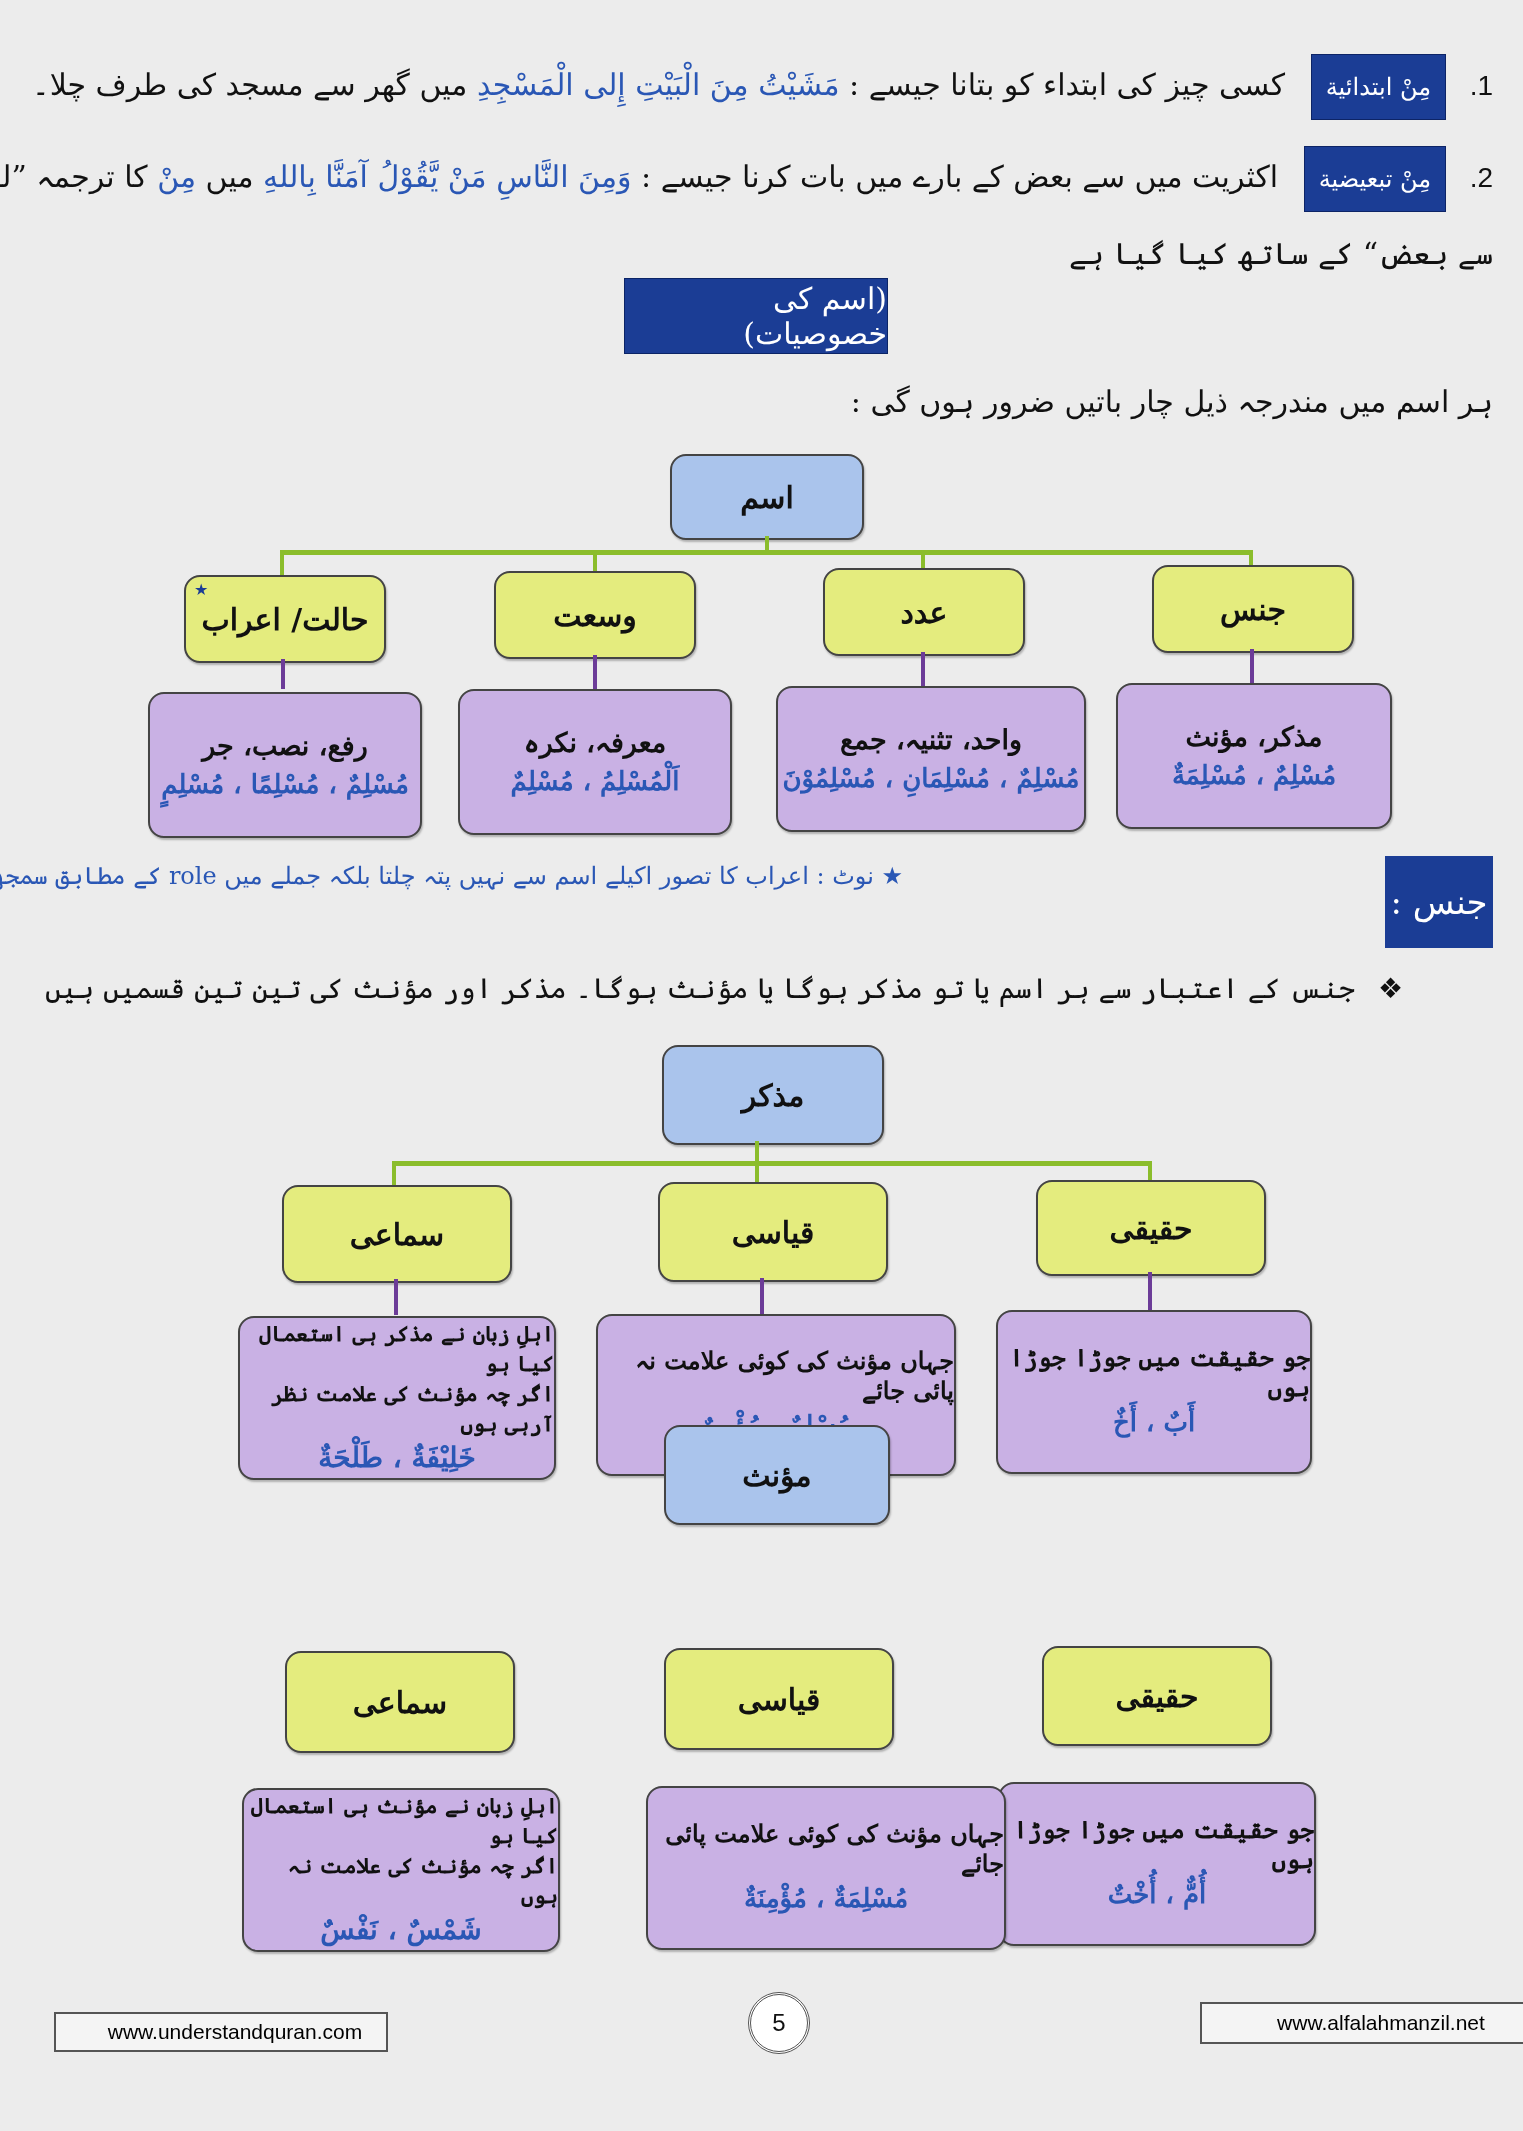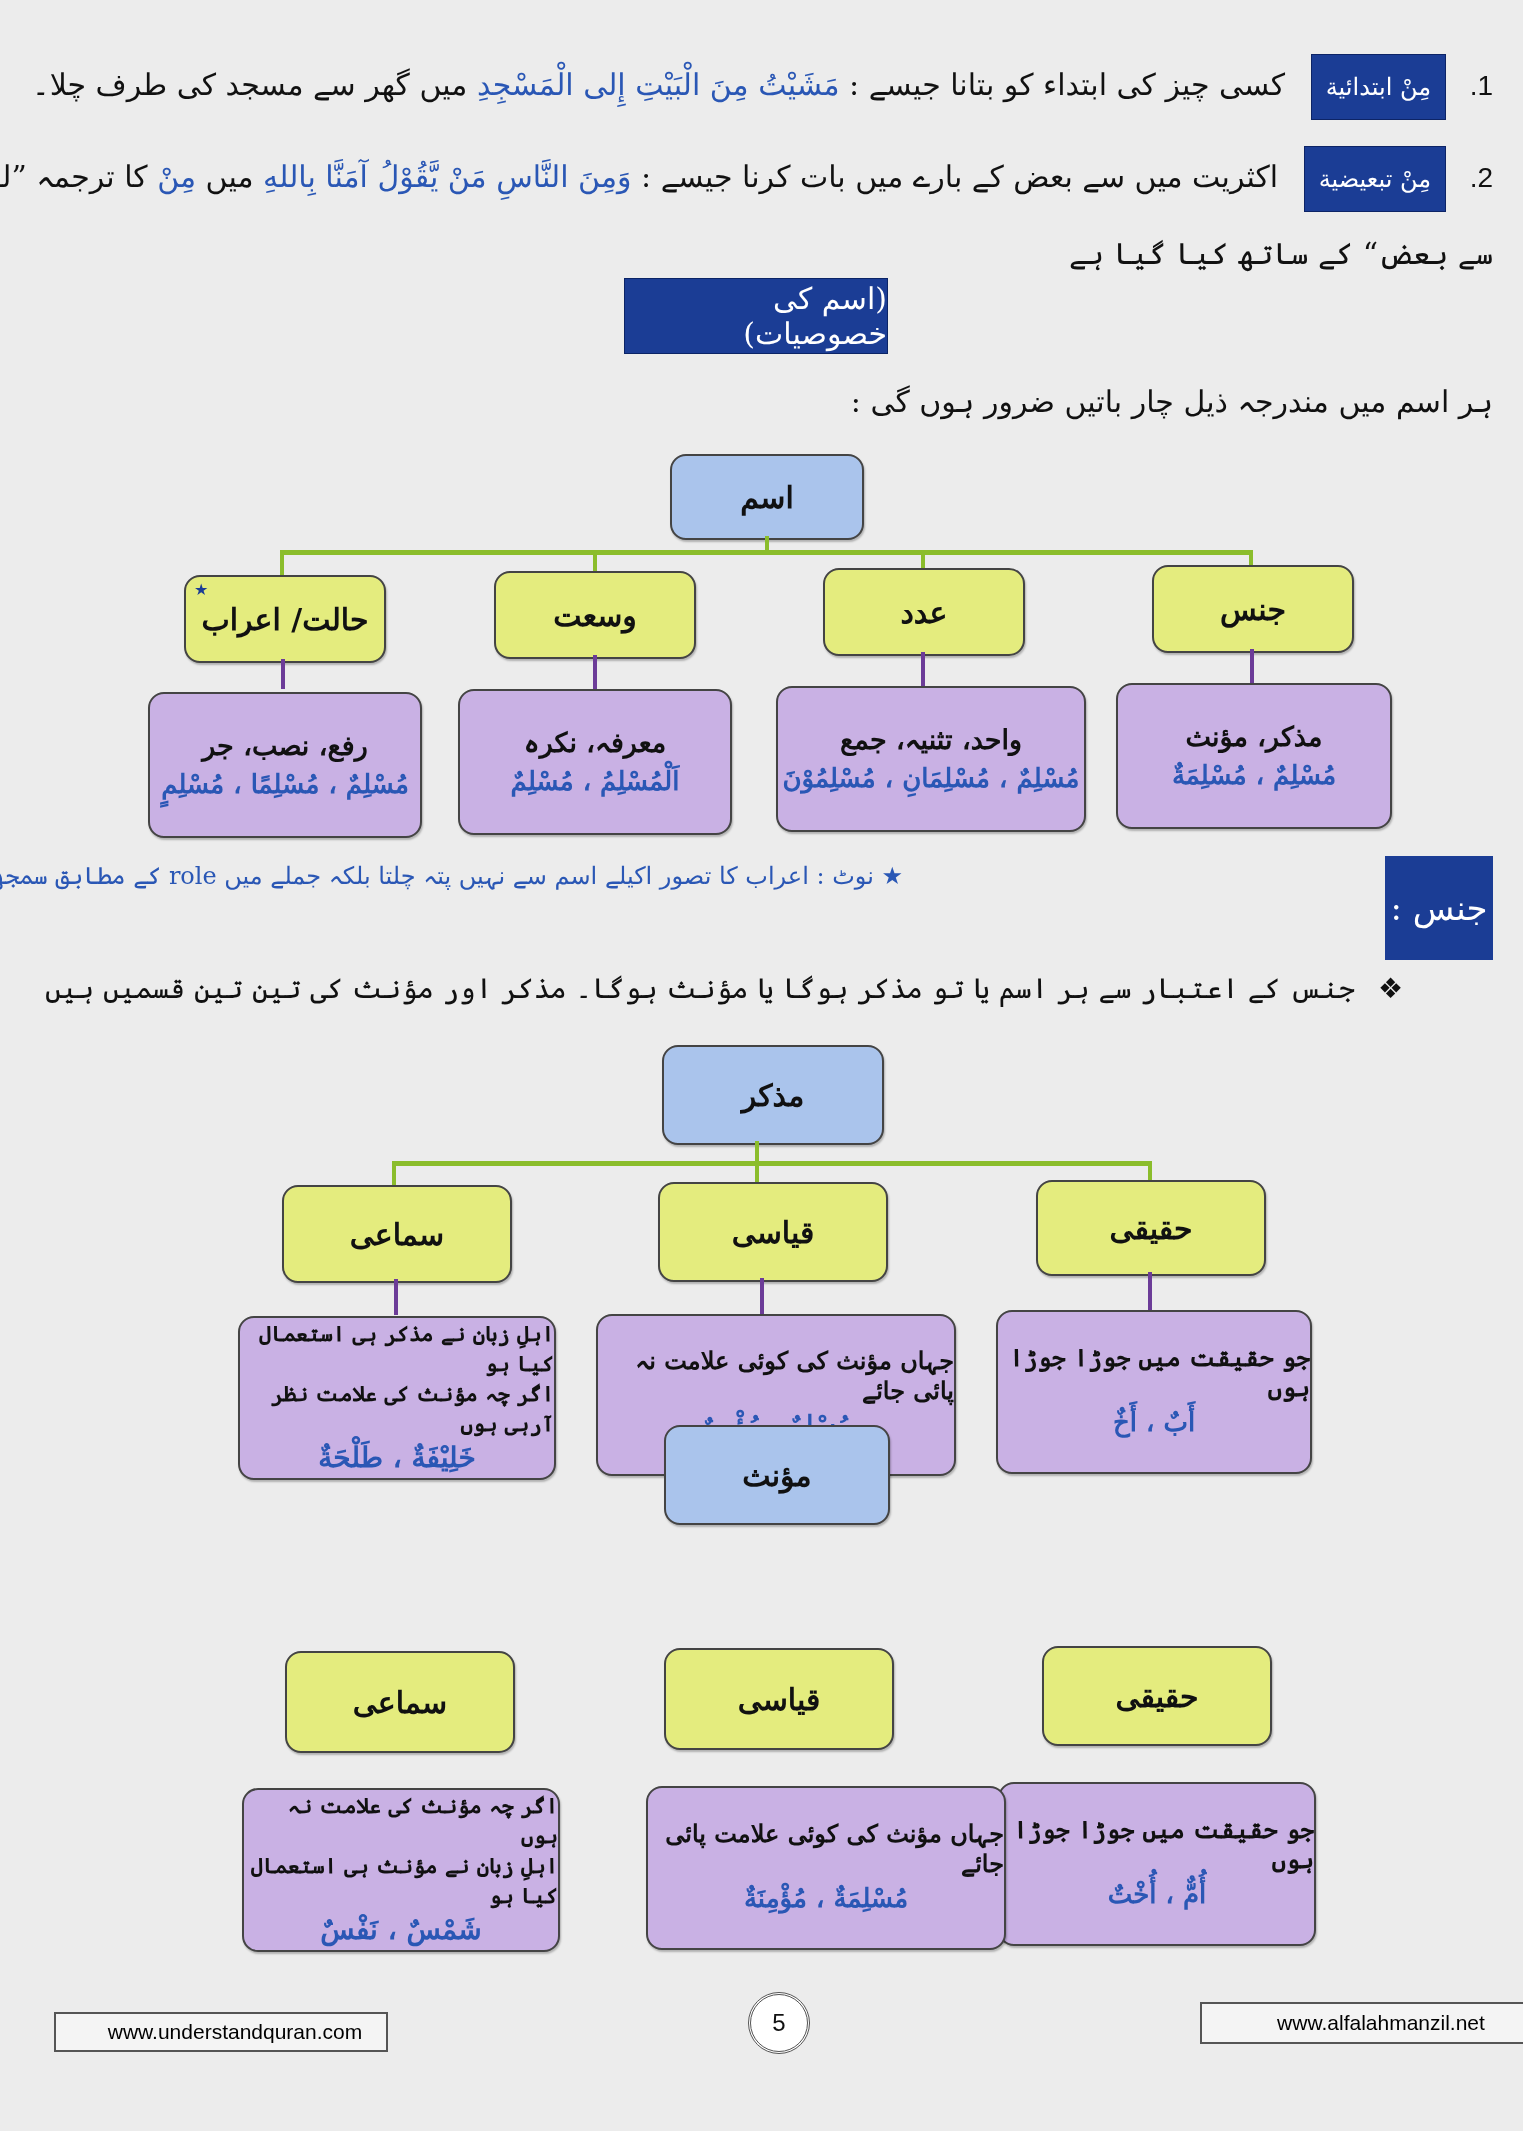--- a/index.html
+++ b/index.html
@@ -19,21 +19,21 @@
   .yellow-box { background:#e4ec7e; }
   .purple-box { background:#c9b1e4; }
   .box .t { font-size:30px; font-weight:bold; }
   .box .s { font-size:27px; font-weight:bold; line-height:38px; }
   .box .ex { font-size:26px; color:#2a57b5; font-weight:bold; line-height:38px; }
   .box .desc { font-size:21px; line-height:30px; }
   .gline { position:absolute; background:#8bbd2c; }
   .pline { position:absolute; background:#6c3c98; width:4px; }
   .star { position:absolute; color:#1b3d95; font-size:16px; }
   .note { position:absolute; right:620px; top:862px; direction:rtl; color:#2a57b5; font-size:24px; white-space:nowrap; }
-  .jins-tag { position:absolute; left:1385px; top:856px; width:108px; height:104px; background:#1b3d95; color:#fff; font-size:34px; display:flex; align-items:center; justify-content:center; direction:rtl; }
+  .jins-tag { position:absolute; left:1385px; top:856px; width:108px; height:92px; background:#1b3d95; color:#fff; font-size:34px; display:flex; align-items:center; justify-content:center; direction:rtl; }
   .bullet-line { position:absolute; right:120px; top:972px; direction:rtl; font-size:28px; white-space:nowrap; }
   .footer-link { position:absolute; border:2px solid #555; border-radius:0; background:#f4f4f4; color:#000000; font-family:"Liberation Sans", sans-serif; font-size:21px; display:flex; align-items:center; justify-content:center;padding-left:28px; }
   .page-num { position:absolute; left:748px; top:1992px; width:56px; height:56px; border-radius:50%; border:3px double #555; background:#fff; display:flex; align-items:center; justify-content:center; font-family:"Liberation Sans", sans-serif; font-size:24px; }
 </style>
 </head>
 <body>
 
 <div class="line" style="top:54px;">
   <span class="num">1.</span>
   <span class="tag">مِنْ ابتدائية</span>
@@ -172,21 +172,21 @@
 
   <div class="box purple-box" style="left:998px; top:1782px; width:314px; height:160px;">
     <span class="desc" style="font-size:24px;font-weight:bold;">جو حقیقت میں جوڑا جوڑا ہوں</span>
     <span class="ex">أُمٌّ ، أُخْتٌ</span>
   </div>
   <div class="box purple-box" style="left:600px; top:1786px; width:356px; height:160px;margin-left:46px;">
     <span class="desc" style="font-size:24px;font-weight:bold;">جہاں مؤنث کی کوئی علامت پائی جائے</span>
     <span class="ex">مُسْلِمَةٌ ، مُؤْمِنَةٌ</span>
   </div>
   <div class="box purple-box" style="left:242px; top:1788px; width:314px; height:160px;">
+    <span class="desc" style="font-weight:bold;">اہلِ زبان نے مؤنث ہی استعمال کیا ہو</span>
     <span class="desc" style="font-weight:bold;">اگر چہ مؤنث کی علامت نہ ہوں</span>
-    <span class="desc" style="font-weight:bold;">اہلِ زبان نے مؤنث ہی استعمال کیا ہو</span>
     <span class="ex" style="font-size:28px;">شَمْسٌ ، نَفْسٌ</span>
   </div>
 </div>
 
 <div class="footer-link" style="left:54px; top:2012px; width:302px; height:36px;">www.understandquran.com</div>
 <div class="page-num">5</div>
 <div class="footer-link" style="left:1200px; top:2002px; width:302px; height:38px;">www.alfalahmanzil.net</div>
 
 </body></html>

